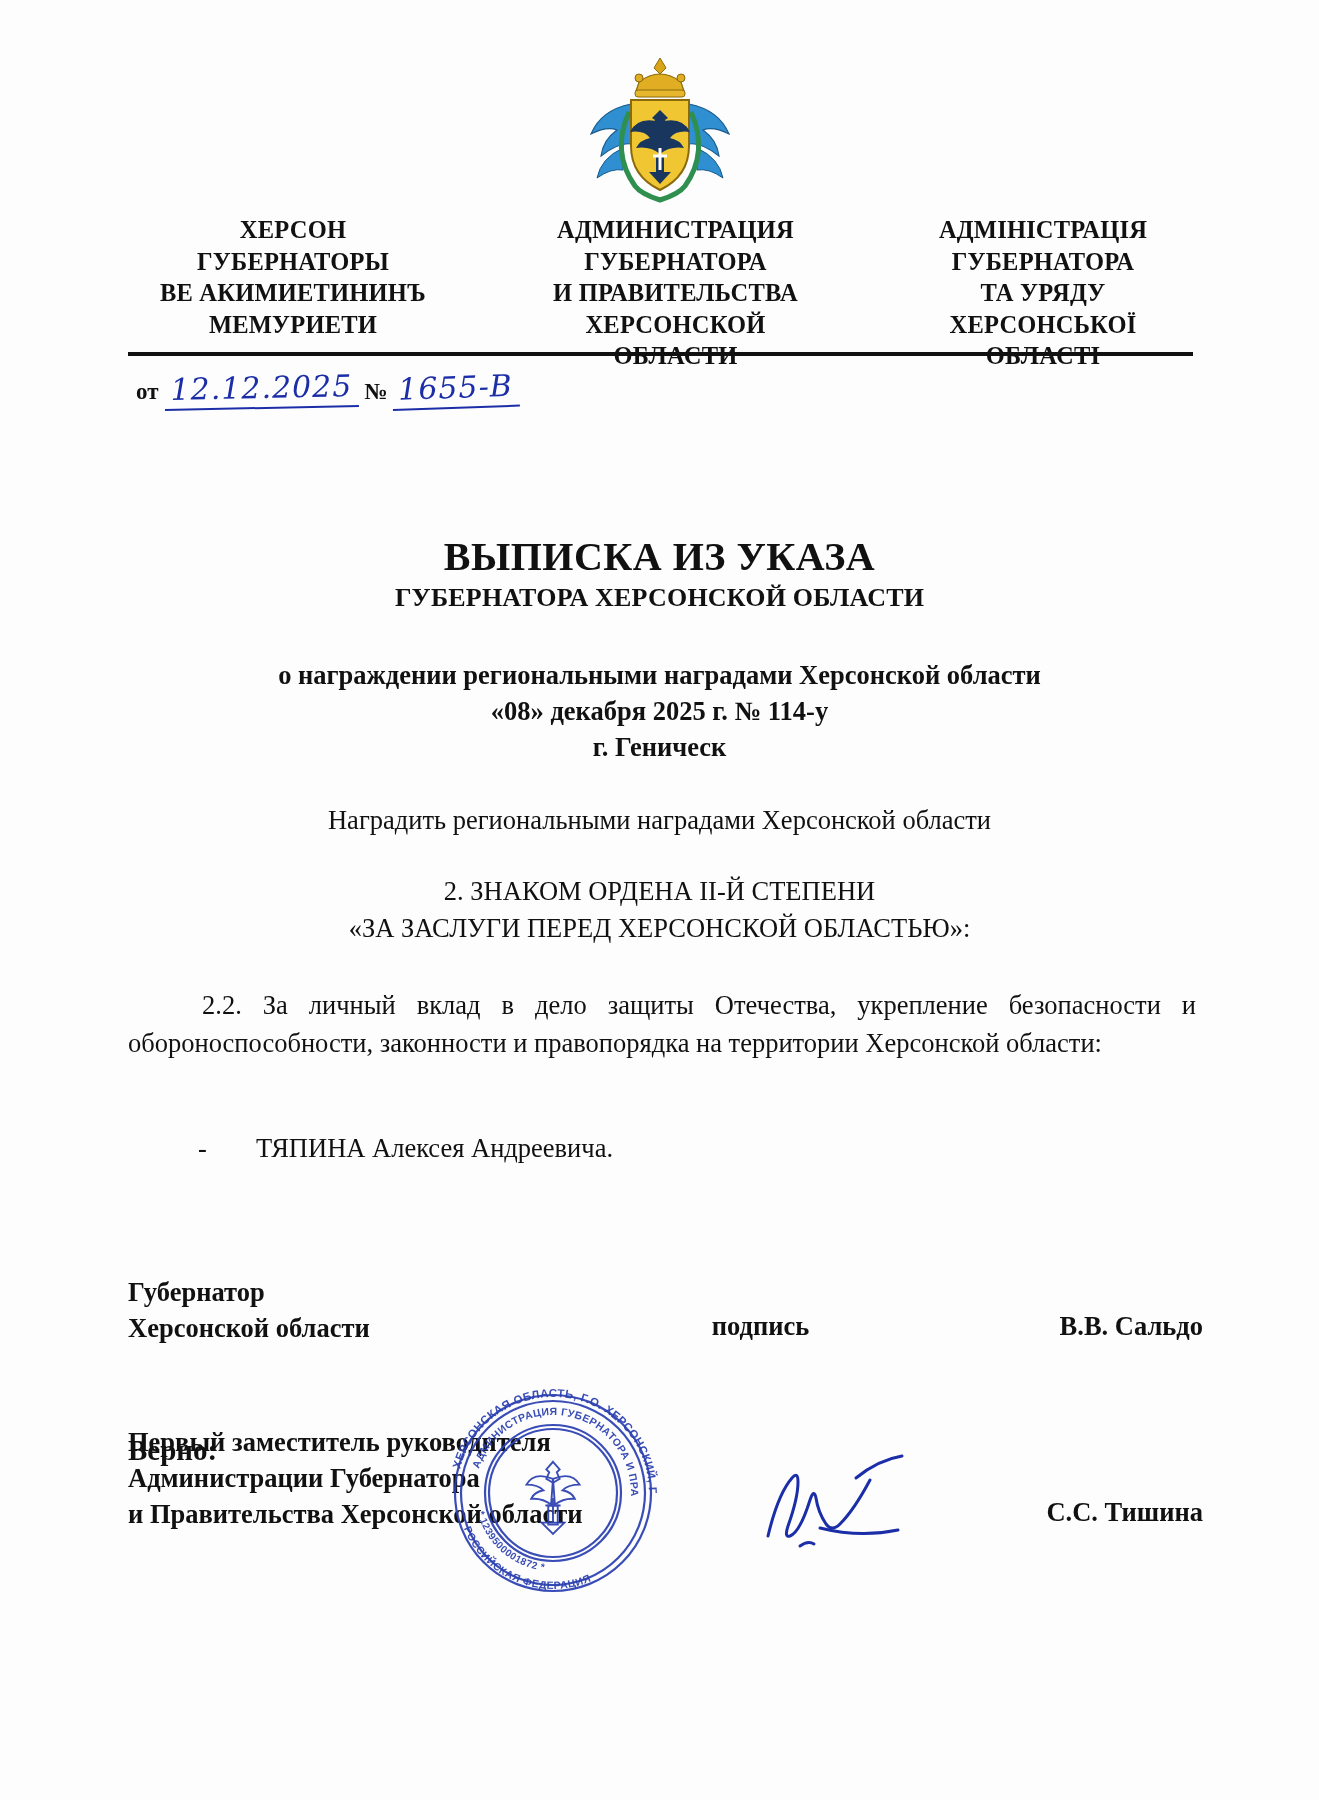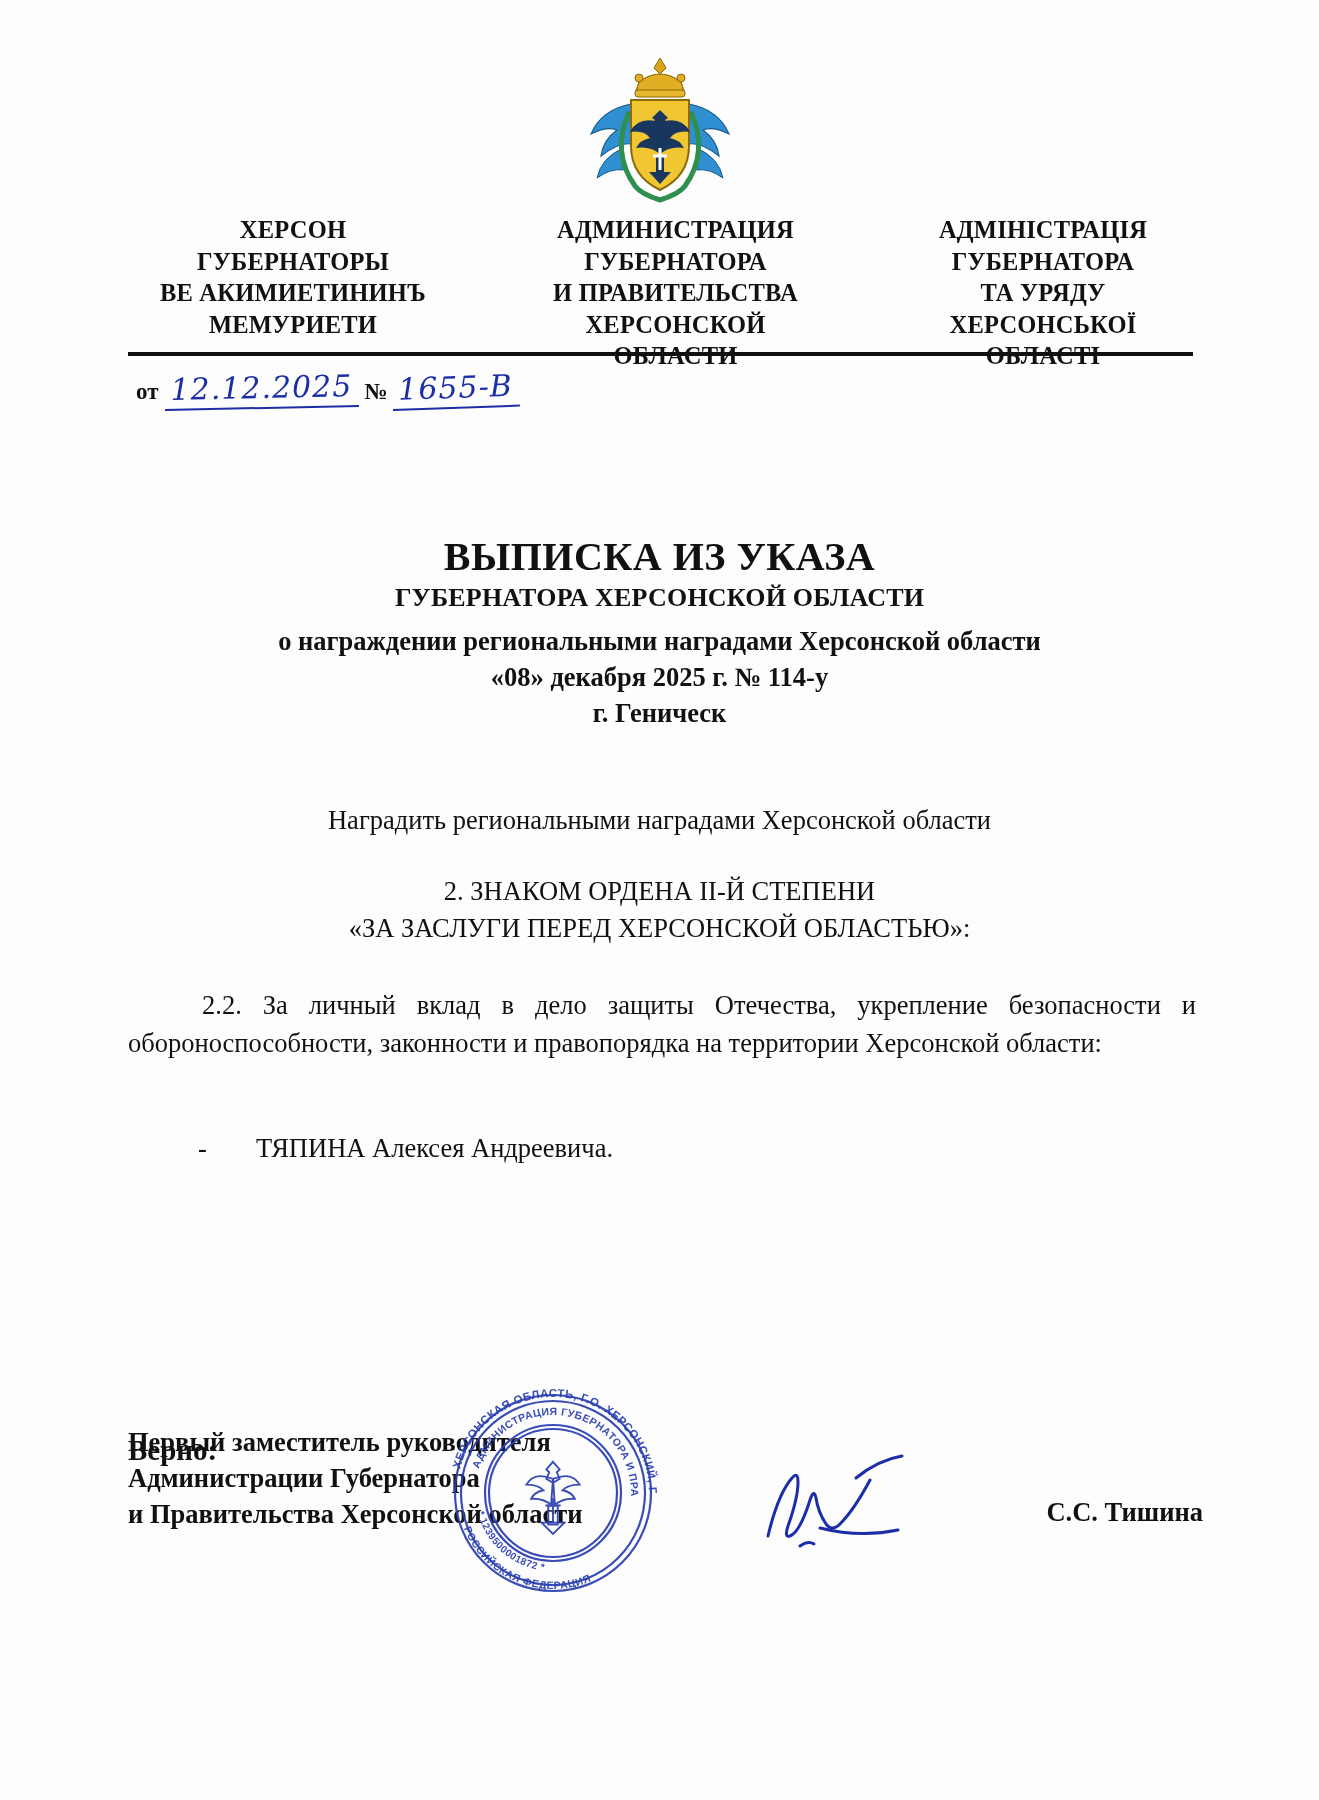--- a/index.html
+++ b/index.html
@@ -109,21 +109,21 @@
     left: 0;
     width: 100%;
     text-align: center;
     font-weight: bold;
     font-size: 26px;
     letter-spacing: 0.2px;
   }
 
   .about {
     position: absolute;
-    top: 624px;
+    top: 658px;
     left: 0;
     width: 100%;
     text-align: center;
     font-weight: bold;
     font-size: 26.5px;
     line-height: 1.35;
   }
   .about .l2, .about .l3 { font-weight: bold; }
 
   
@@ -307,20 +307,26 @@
     <div>2. ЗНАКОМ ОРДЕНА II-Й СТЕПЕНИ</div>
     <div>«ЗА ЗАСЛУГИ ПЕРЕД ХЕРСОНСКОЙ ОБЛАСТЬЮ»:</div>
   </div>
 
   <div class="para">2.2. За личный вклад в дело защиты Отечества, укрепление безопасности и обороноспособности, законности и правопорядка на территории Херсонской области:</div>
 
   <div class="recipient">
     <span class="dash">-</span><span>ТЯПИНА Алексея Андреевича.</span>
   </div>
 
+  <div class="sig1">
+    <div class="who">Губернатор
+Херсонской области</div>
+    <div class="mark">подпись</div>
+    <div class="name">В.В. Сальдо</div>
+  </div>
 
   <div class="verno">Верно:</div>
 
   <div class="sig2">
     <div class="who">Первый заместитель руководителя
 Администрации Губернатора
 и Правительства  Херсонской области</div>
     <div class="name">С.С. Тишина</div>
   </div>
 

